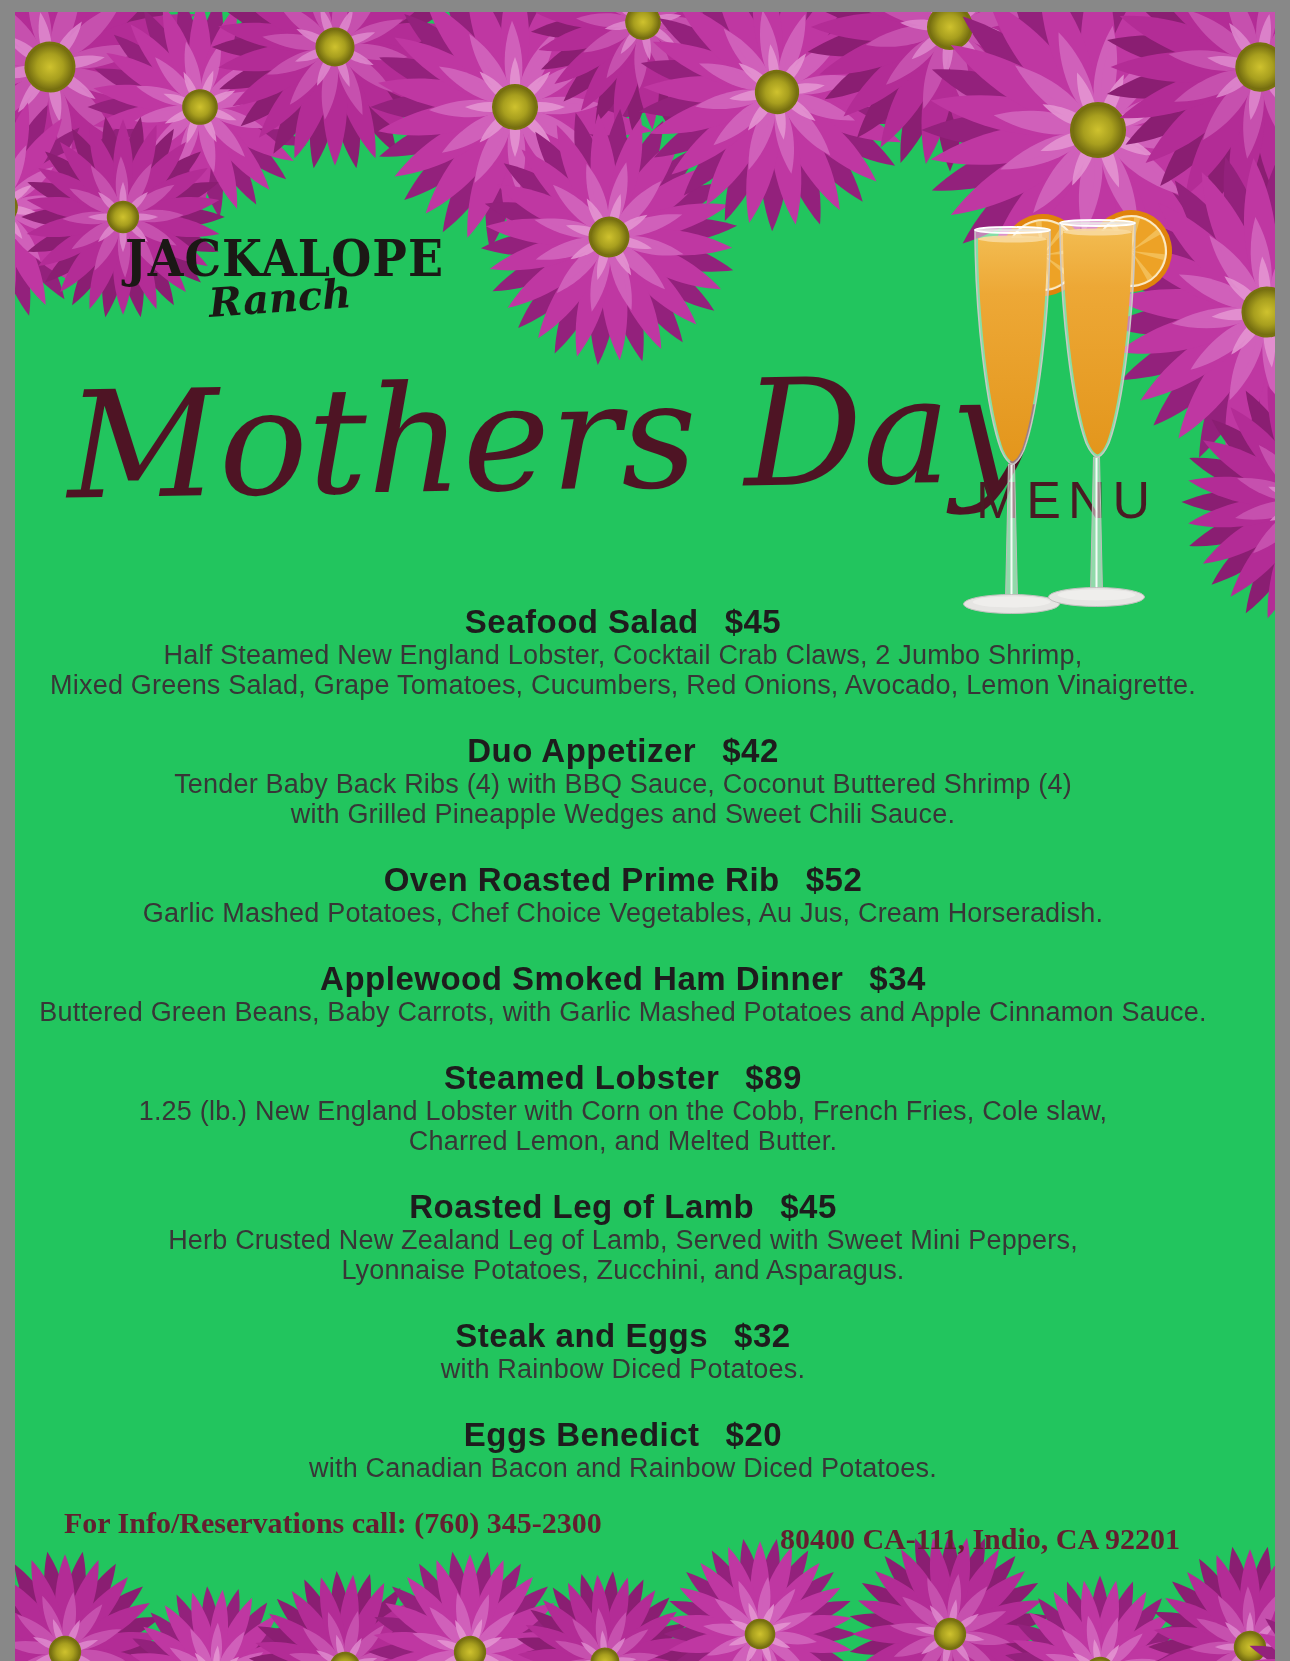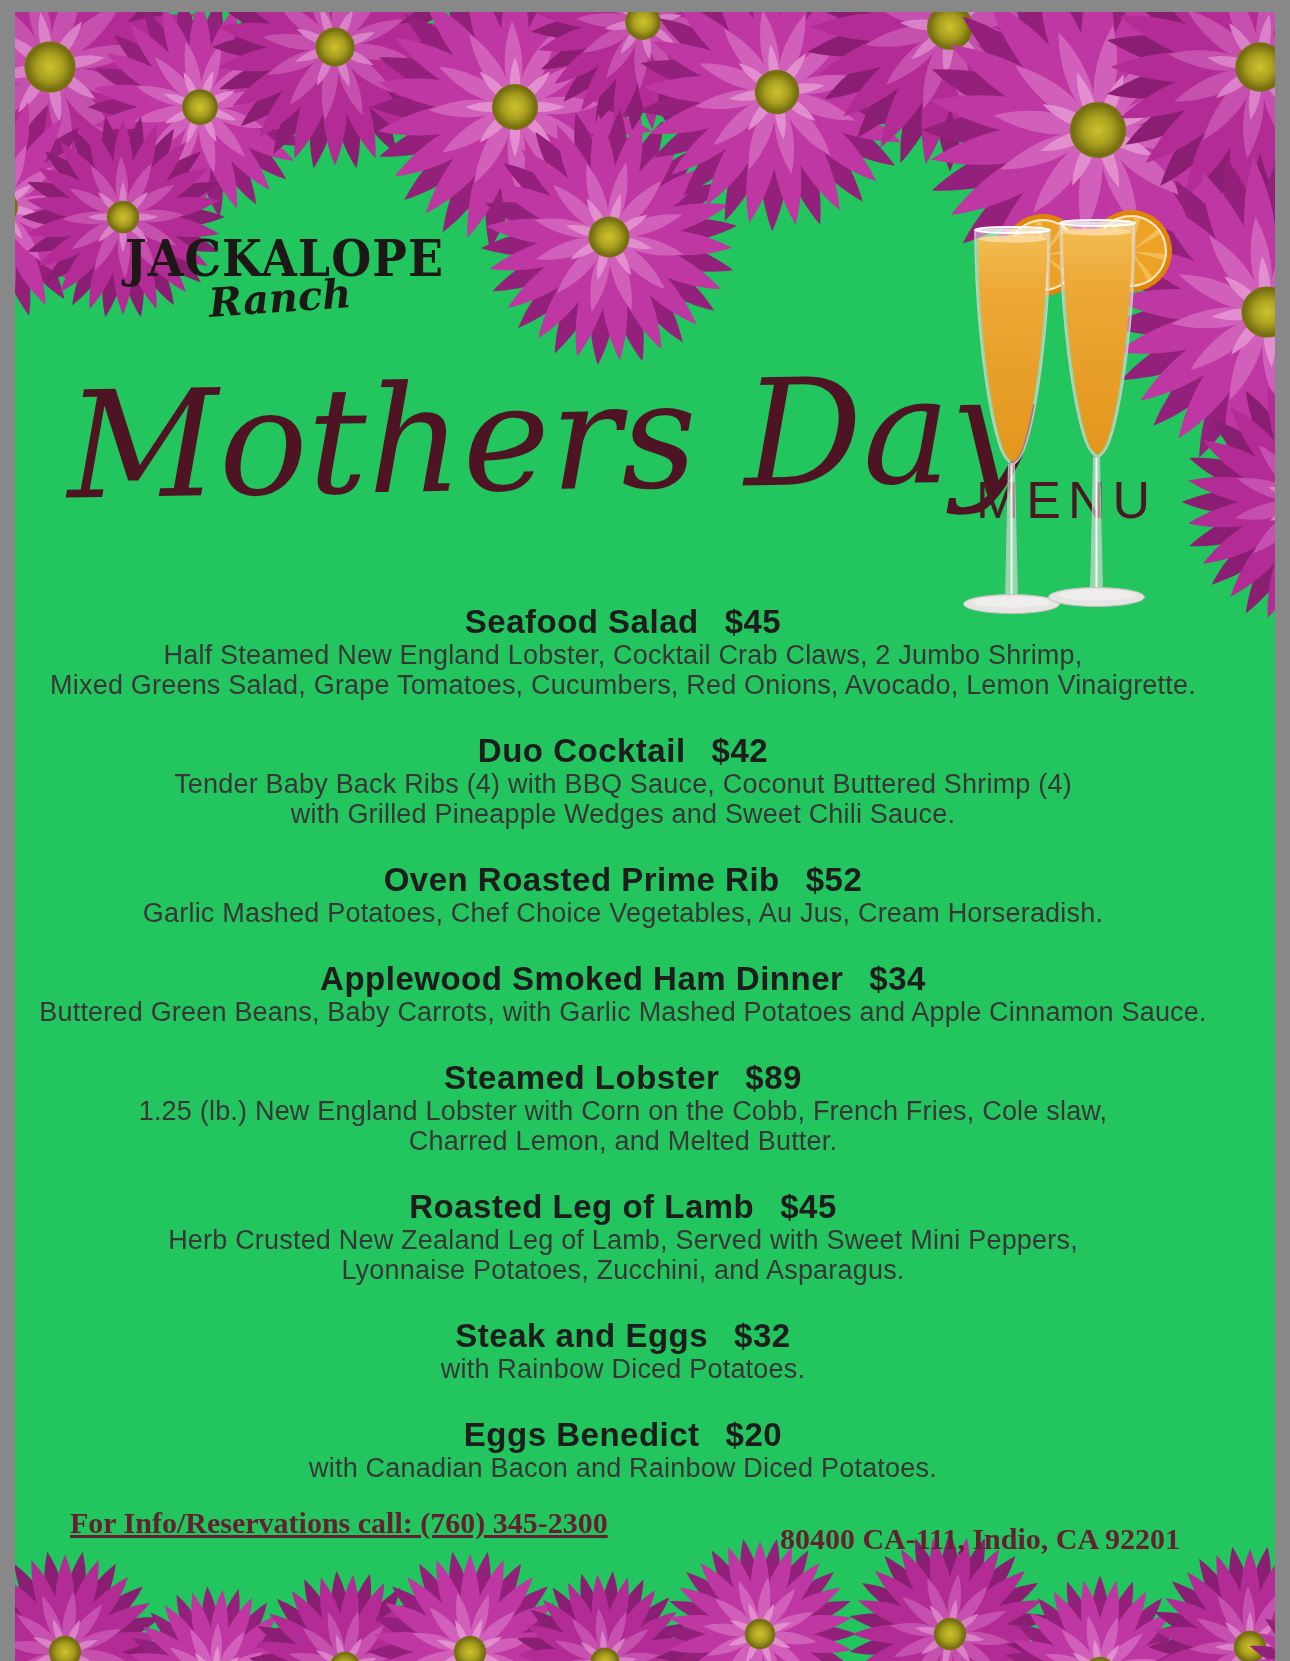--- a/index.html
+++ b/index.html
@@ -53,21 +53,21 @@
   .item-price{margin-left:26px;}
   .item-desc{
     font-size:27px;line-height:30px;color:#383637;letter-spacing:0.2px;
   }
   
   .footer{
     position:absolute;left:0;top:1494px;width:1290px;z-index:2;
     font-family:"Liberation Serif", serif;font-weight:bold;
     font-size:30px;color:#641f30;
   }
-  .footer-left{position:absolute;left:55px;top:0;text-decoration:underline;}
+  .footer-left{position:absolute;left:49px;top:0;}
   .footer-right{position:absolute;right:125px;top:16px;}
   .bottom-strip{
     position:absolute;left:0;top:1649px;width:1290px;height:12px;
     background:#0b0b0b;z-index:4;
   }
 </style>
 </head>
 <body>
 
 <div class="page">
@@ -1606,21 +1606,21 @@
 
   <div class="menu">
 
     <div class="item">
       <div class="item-head"><span>Seafood Salad</span><span class="item-price">$45</span></div>
       <div class="item-desc">Half Steamed New England Lobster, Cocktail Crab Claws, 2 Jumbo Shrimp,</div>
       <div class="item-desc">Mixed Greens Salad, Grape Tomatoes, Cucumbers, Red Onions, Avocado, Lemon Vinaigrette.</div>
     </div>
 
     <div class="item">
-      <div class="item-head"><span>Duo Cocktail</span><span class="item-price">$42</span></div>
+      <div class="item-head"><span>Duo Appetizer</span><span class="item-price">$42</span></div>
       <div class="item-desc">Tender Baby Back Ribs (4) with BBQ Sauce, Coconut Buttered Shrimp (4)</div>
       <div class="item-desc">with Grilled Pineapple Wedges and Sweet Chili Sauce.</div>
     </div>
 
     <div class="item">
       <div class="item-head"><span>Oven Roasted Prime Rib</span><span class="item-price">$52</span></div>
       <div class="item-desc">Garlic Mashed Potatoes, Chef Choice Vegetables, Au Jus, Cream Horseradish.</div>
     </div>
 
     <div class="item">

